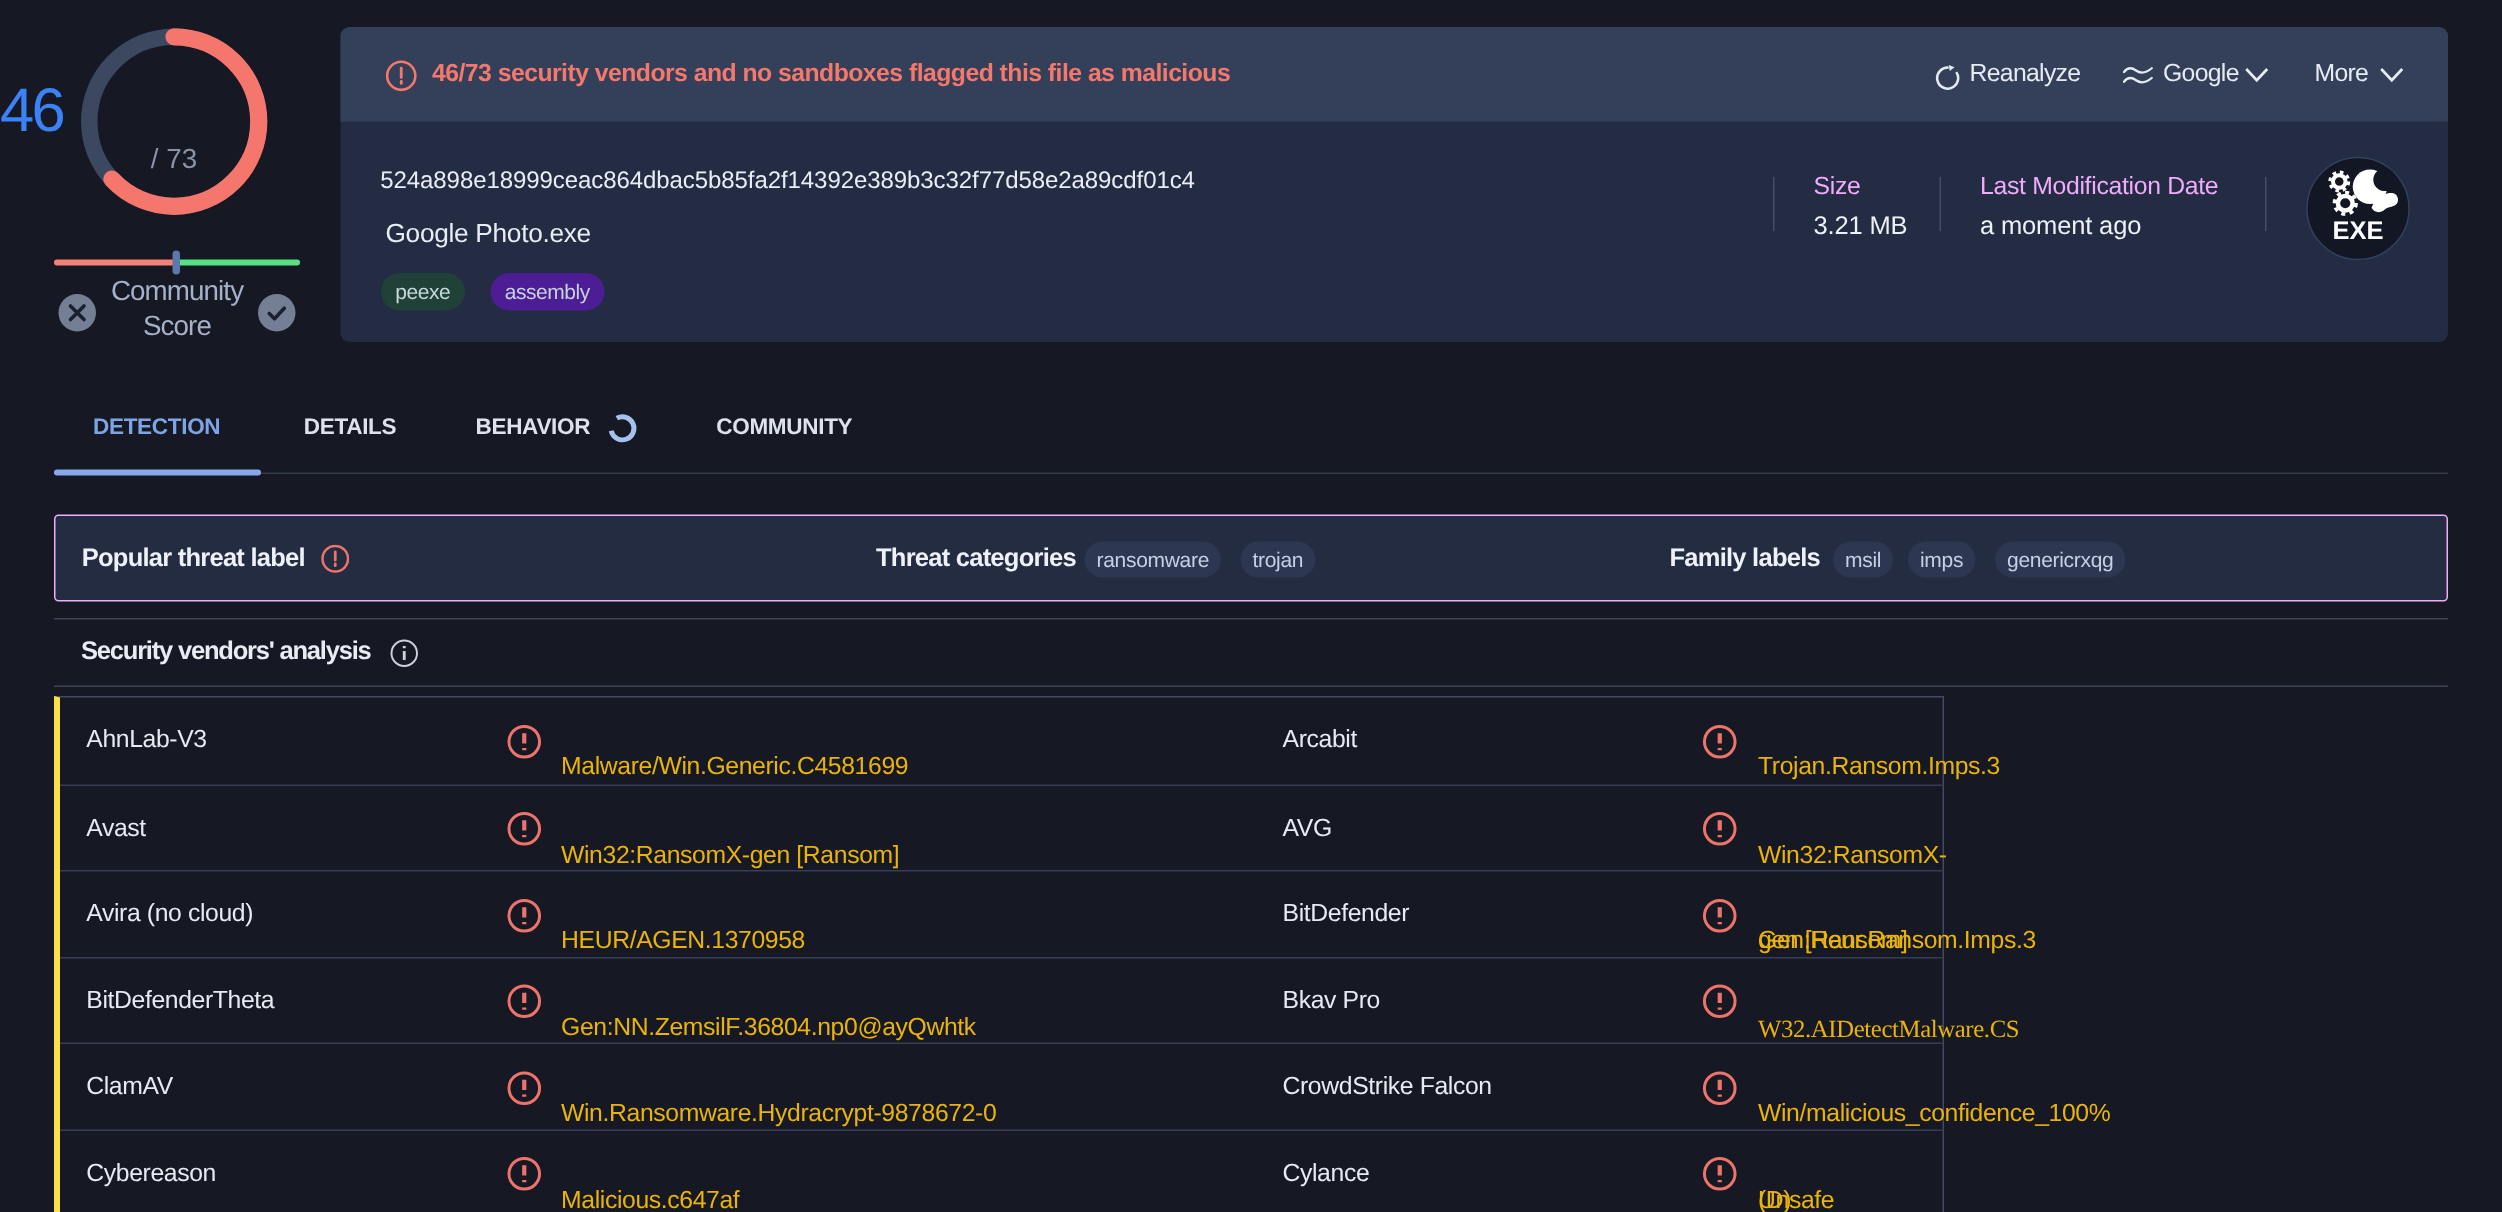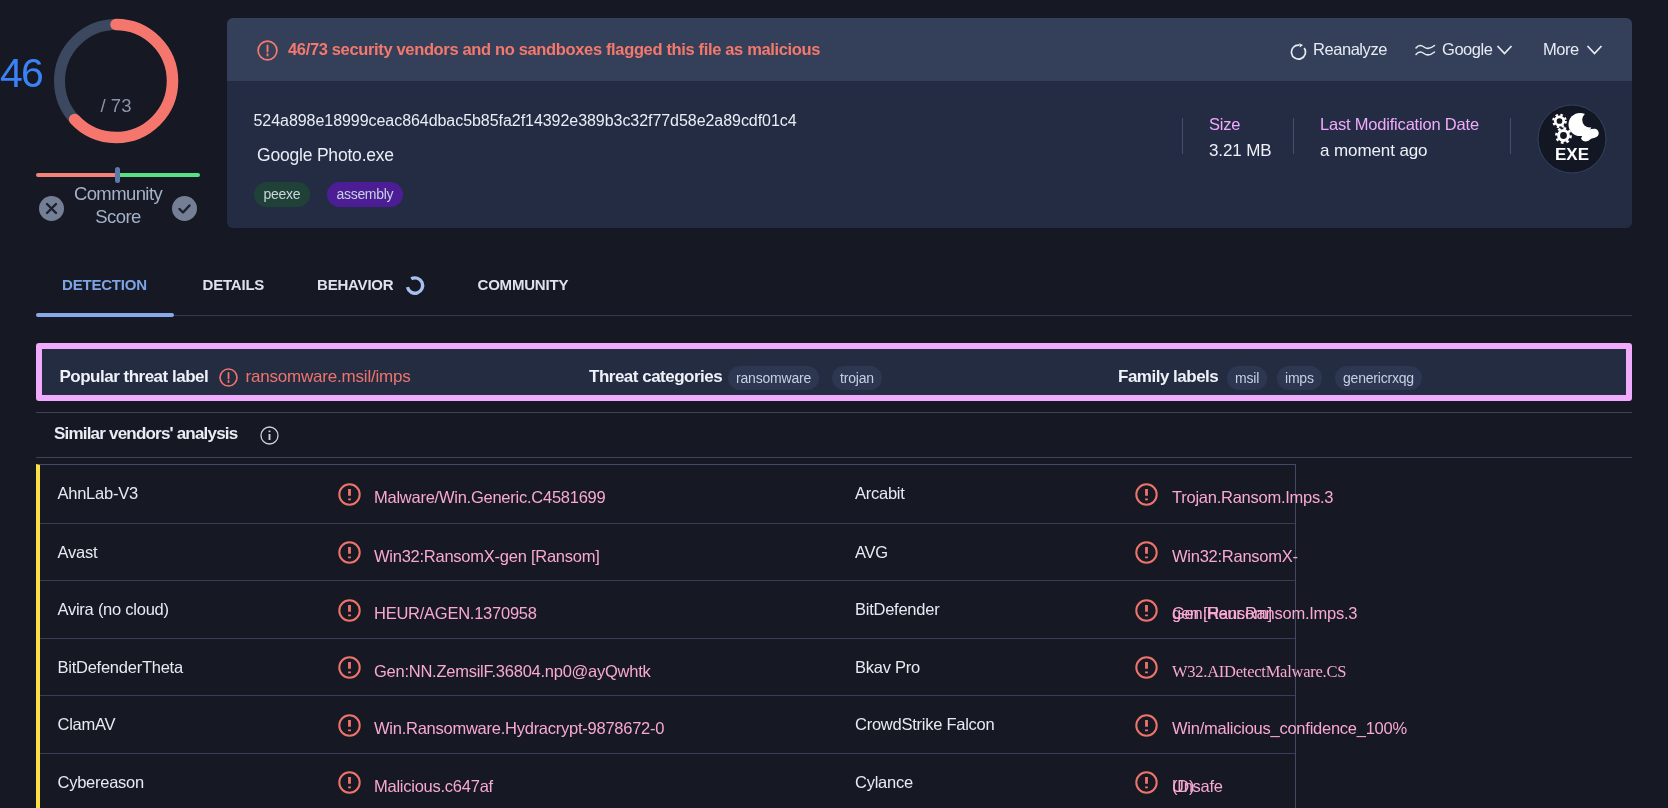--- a/index.html
+++ b/index.html
@@ -36,41 +36,41 @@
   .ilabel { color:#f0abfc; font-size:16.5px; letter-spacing:-0.2px; top:97px; }
   .ivalue { color:#edf0f6; font-size:17px; top:123px; letter-spacing:-0.1px; }
 
   
   .tab { top:276px; font-size:15px; font-weight:bold; color:#dde2ec; letter-spacing:-0.2px; }
   #tabunderline { left:36px; top:313px; width:138px; height:4px; background:#87a9e9; border-radius:2px; }
   #tabline { left:36px; top:315px; width:1596px; height:1px; background:#333a4f; }
 
   
   #tbar { left:36px; top:343px; width:1596px; height:58px; background:#242c42;
-          border:6px solid #f0abfc; border-radius:3px; }
+          border:1px solid #f0abfc; border-radius:3px; }
   .tbold { top:0; height:56px; line-height:56px; color:#eef1f7; font-weight:bold;
            font-size:17px; letter-spacing:-0.5px; }
   .tpill { top:16.5px; height:24px; line-height:24px; border-radius:12px; background:#2d3751;
            color:#c6d0e2; font-size:14px; padding:0 8px; letter-spacing:-0.2px; }
   #tred { left:203.5px; top:0; height:56px; line-height:56px; color:#ee746b;
           font-size:17px; letter-spacing:-0.2px; }
 
   
   #sechdr { left:54px; top:424px; color:#e9ecf3; font-weight:bold; font-size:17px; letter-spacing:-0.8px; }
   #hr1 { left:36px; top:411.5px; width:1596px; height:1px; background:#3c4459; }
   #hr2 { left:36px; top:457px; width:1596px; height:1px; background:#3c4459; }
 
   
   #vtable { left:36px; top:464px; width:1260px; height:344px;
             border-top:1px solid #414a63; border-left:4px solid #fde047; border-right:1px solid #414a63; }
   .vrow { position:absolute; left:0; width:100%; height:57.5px; }
   .vrow + .vrow { border-top:1px solid #363e57; }
   .vname { position:absolute; top:0; height:57.5px; line-height:57.5px; color:#e7eaf1;
            font-size:16.5px; letter-spacing:-0.25px; }
-  .vdet { position:absolute; top:4px; height:57.5px; line-height:57.5px; color:#f9a8d4;
+  .vdet { position:absolute; top:18px; height:57.5px; line-height:57.5px; color:#eab308;
           font-size:16.5px; letter-spacing:-0.25px; }
   .n1 { left:17.5px; }
   .ic { position:absolute; top:17.5px; }
 </style>
 </head>
 <body>
 
 <svg class="abs" id="gauge" style="left:52px; top:17px;" width="128" height="128" viewBox="0 0 128 128">
   <circle cx="64" cy="64" r="56.5" fill="none" stroke="#3b485f" stroke-width="11"></circle>
   <circle cx="64" cy="64" r="56.5" fill="none" stroke="#f5766c" stroke-width="11.5" stroke-linecap="round" stroke-dasharray="223.6 131.3" transform="rotate(-90 64 64)"></circle>
@@ -152,33 +152,32 @@
 <div class="abs tab" style="left:477.5px;">COMMUNITY</div>
 <div class="abs" id="tabline"></div>
 <div class="abs" id="tabunderline"></div>
 
 <div class="abs" id="tbar">
   <div class="abs tbold" style="left:17.5px;">Popular threat label</div>
   <svg class="abs" style="left:177px; top:18.5px;" width="19" height="19" viewBox="0 0 21 21">
     <circle cx="10.5" cy="10.5" r="9.4" fill="none" stroke="#ee746b" stroke-width="1.8"></circle>
     <path d="M10.5 5.4 L10.5 11.6 M10.5 14.2 L10.5 15.6" stroke="#ee746b" stroke-width="2" stroke-linecap="round"></path>
   </svg>
-  <div class="abs" id="tred">ransomware.msil/imps</div>
   <div class="abs tbold" style="left:547px;">Threat categories</div>
   <div class="abs tpill" style="left:686px;">ransomware</div>
   <div class="abs tpill" style="left:790px;">trojan</div>
   <div class="abs tbold" style="left:1076px;">Family labels</div>
   <div class="abs tpill" style="left:1185px;">msil</div>
   <div class="abs tpill" style="left:1235px;">imps</div>
   <div class="abs tpill" style="left:1293px;">genericrxqg</div>
 </div>
 
 <div class="abs" id="hr1"></div>
 <div class="abs" id="hr2"></div>
-<div class="abs" id="sechdr">Similar vendors' analysis</div>
+<div class="abs" id="sechdr">Security vendors' analysis</div>
 <svg class="abs" style="left:259.5px; top:426px;" width="19" height="19" viewBox="0 0 19 19">
   <circle cx="9.5" cy="9.5" r="8.5" fill="none" stroke="#ccd2dd" stroke-width="1.3"></circle>
   <path d="M9.5 8 L9.5 14" stroke="#ccd2dd" stroke-width="1.9"></path>
   <path d="M9.5 4.6 L9.5 6.2" stroke="#ccd2dd" stroke-width="1.9"></path>
 </svg>
 
 <div class="abs" id="vtable">
   <div class="vrow" style="top:0;">
     <div class="vname n1">AhnLab-V3</div>
     <svg class="ic" style="left:298px;" width="23" height="23" viewBox="0 0 23 23">

